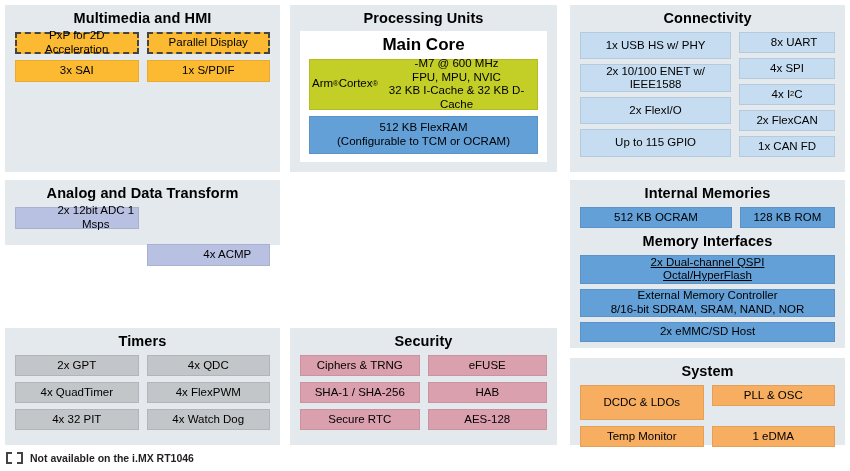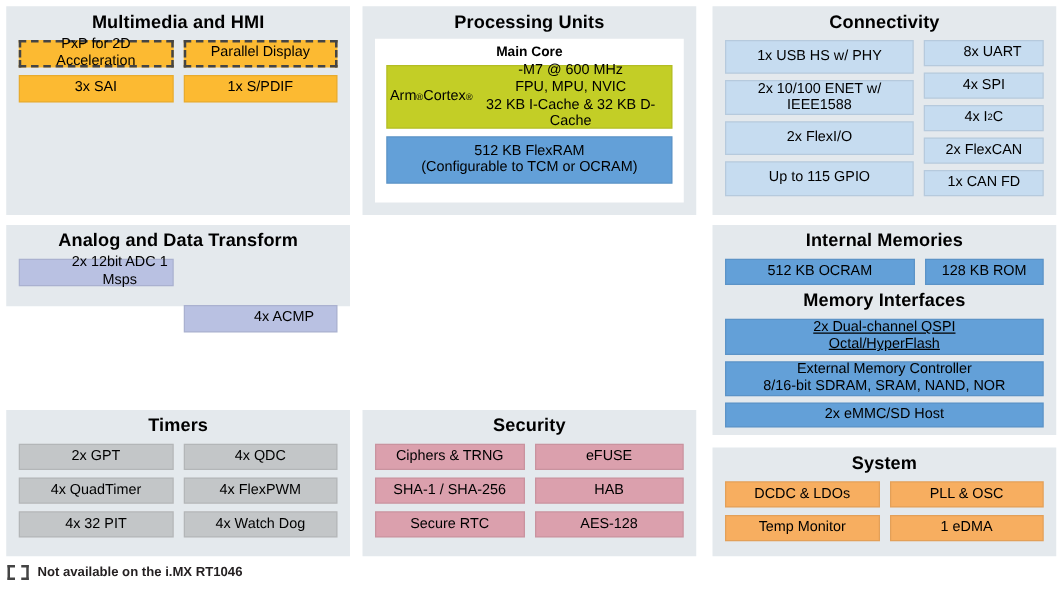--- a/index.html
+++ b/index.html
@@ -30,21 +30,21 @@
     font-weight: bold;
     font-size: 14.5px;
     color: #000;
     line-height: 1.1;
     padding: 6px 0 5px 0;
     letter-spacing: 0.1px;
   }
   .panel-subtitle {
     text-align: center;
     font-weight: bold;
-    font-size: 11px;
+    font-size: 17px;
     color: #000;
     line-height: 1.1;
     padding: 4px 0 4px 0;
   }
   .row {
     display: flex;
     gap: 8px;
     padding: 0 10px 5px 10px;
     box-sizing: border-box;
   }
@@ -211,21 +211,21 @@
     </div>
     <div class="row">
       <div class="cell c-pink" style="height:21px;">Secure RTC</div>
       <div class="cell c-pink" style="height:21px;">AES-128</div>
     </div>
   </div>
 
   <div class="panel" style="left:570px; top:358px; width:275px; height:87px;">
     <div class="panel-title">System</div>
     <div class="row" style="padding-bottom:6px;">
-      <div class="cell c-orange2" style="height:21px;">DCDC &amp; LDOs</div>
+      <div class="cell c-orange2" style="height:35px;">DCDC &amp; LDOs</div>
       <div class="cell c-orange2" style="height:21px;">PLL &amp; OSC</div>
     </div>
     <div class="row">
       <div class="cell c-orange2" style="height:21px;">Temp Monitor</div>
       <div class="cell c-orange2" style="height:21px;">1 eDMA</div>
     </div>
   </div>
 
   <div class="legend" style="left:6px; top:452px;">
     <span class="legend-swatch"></span>

